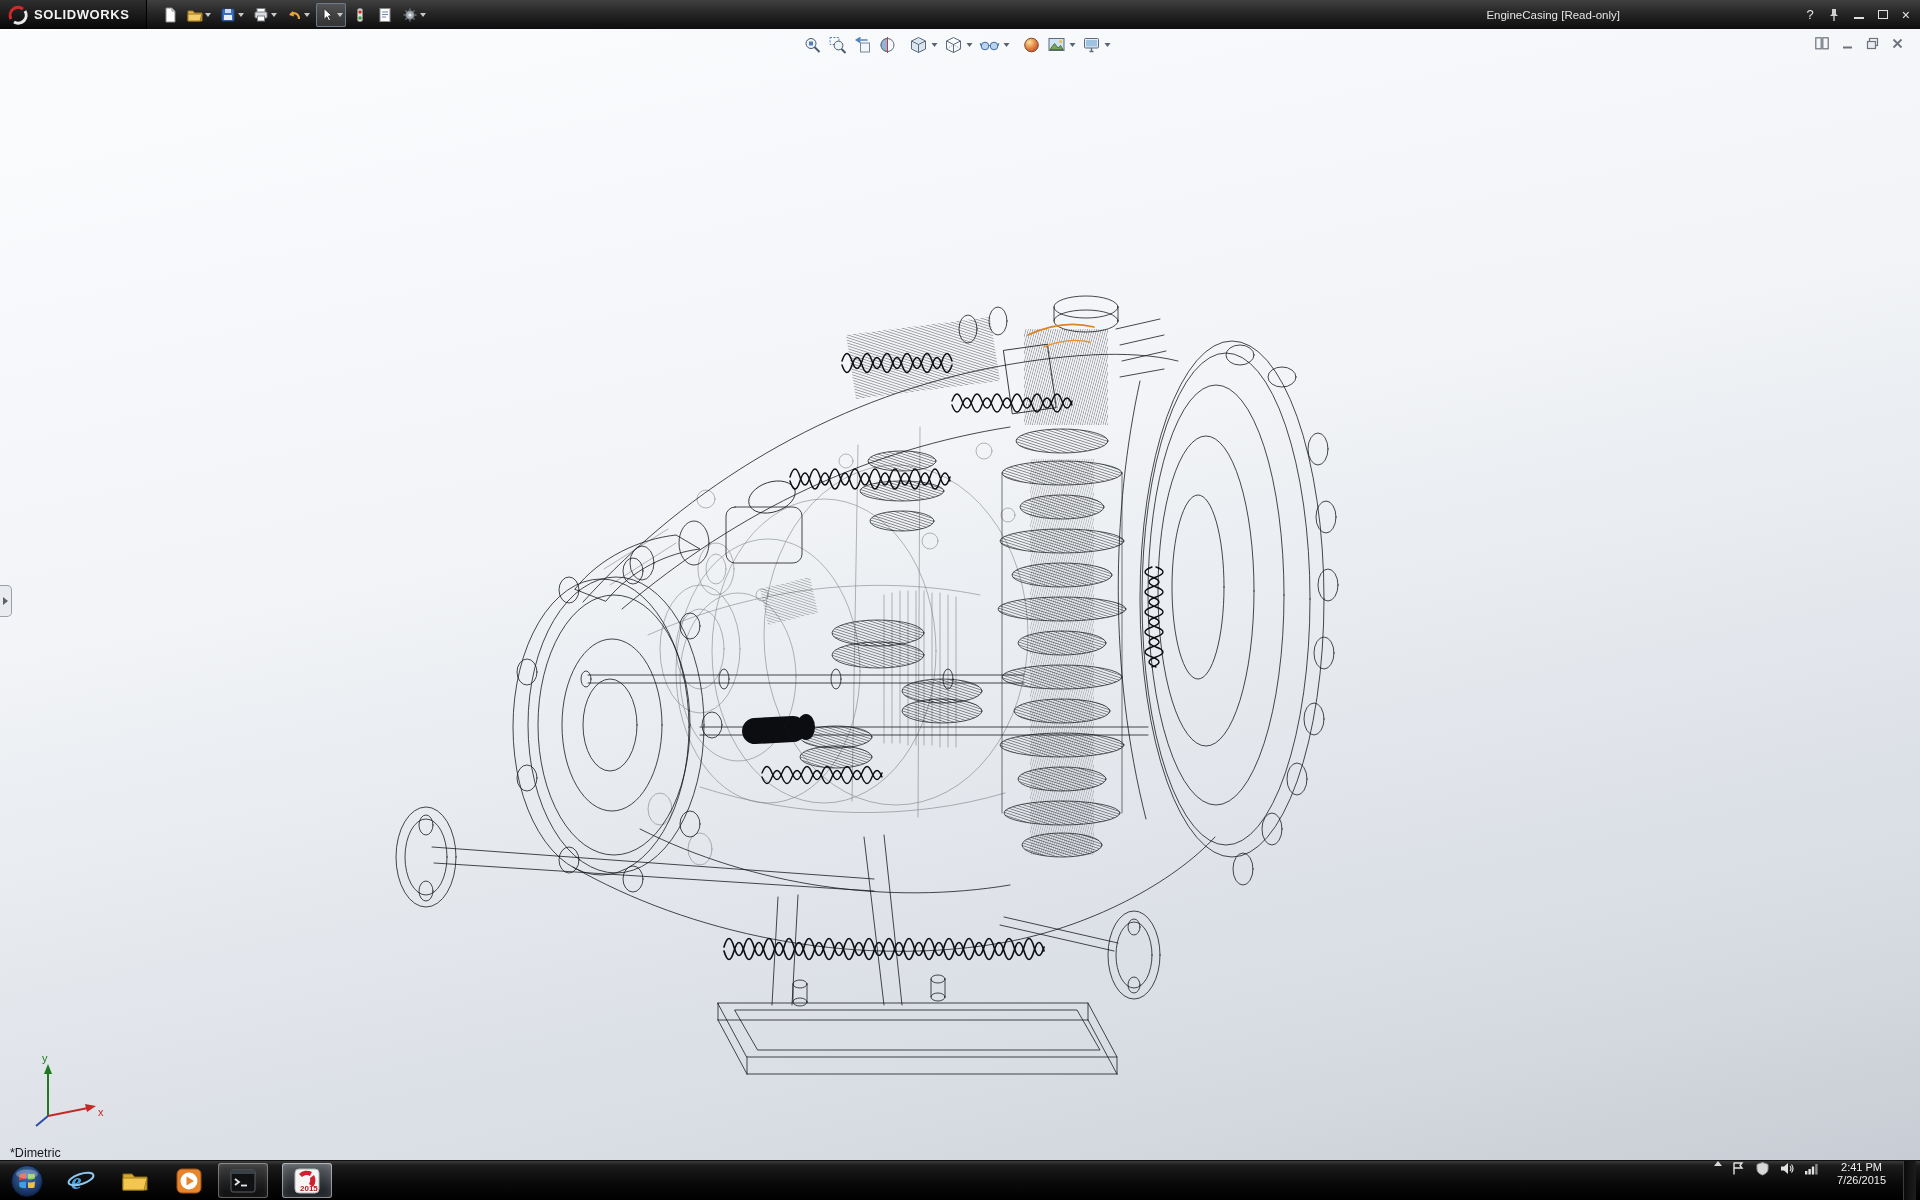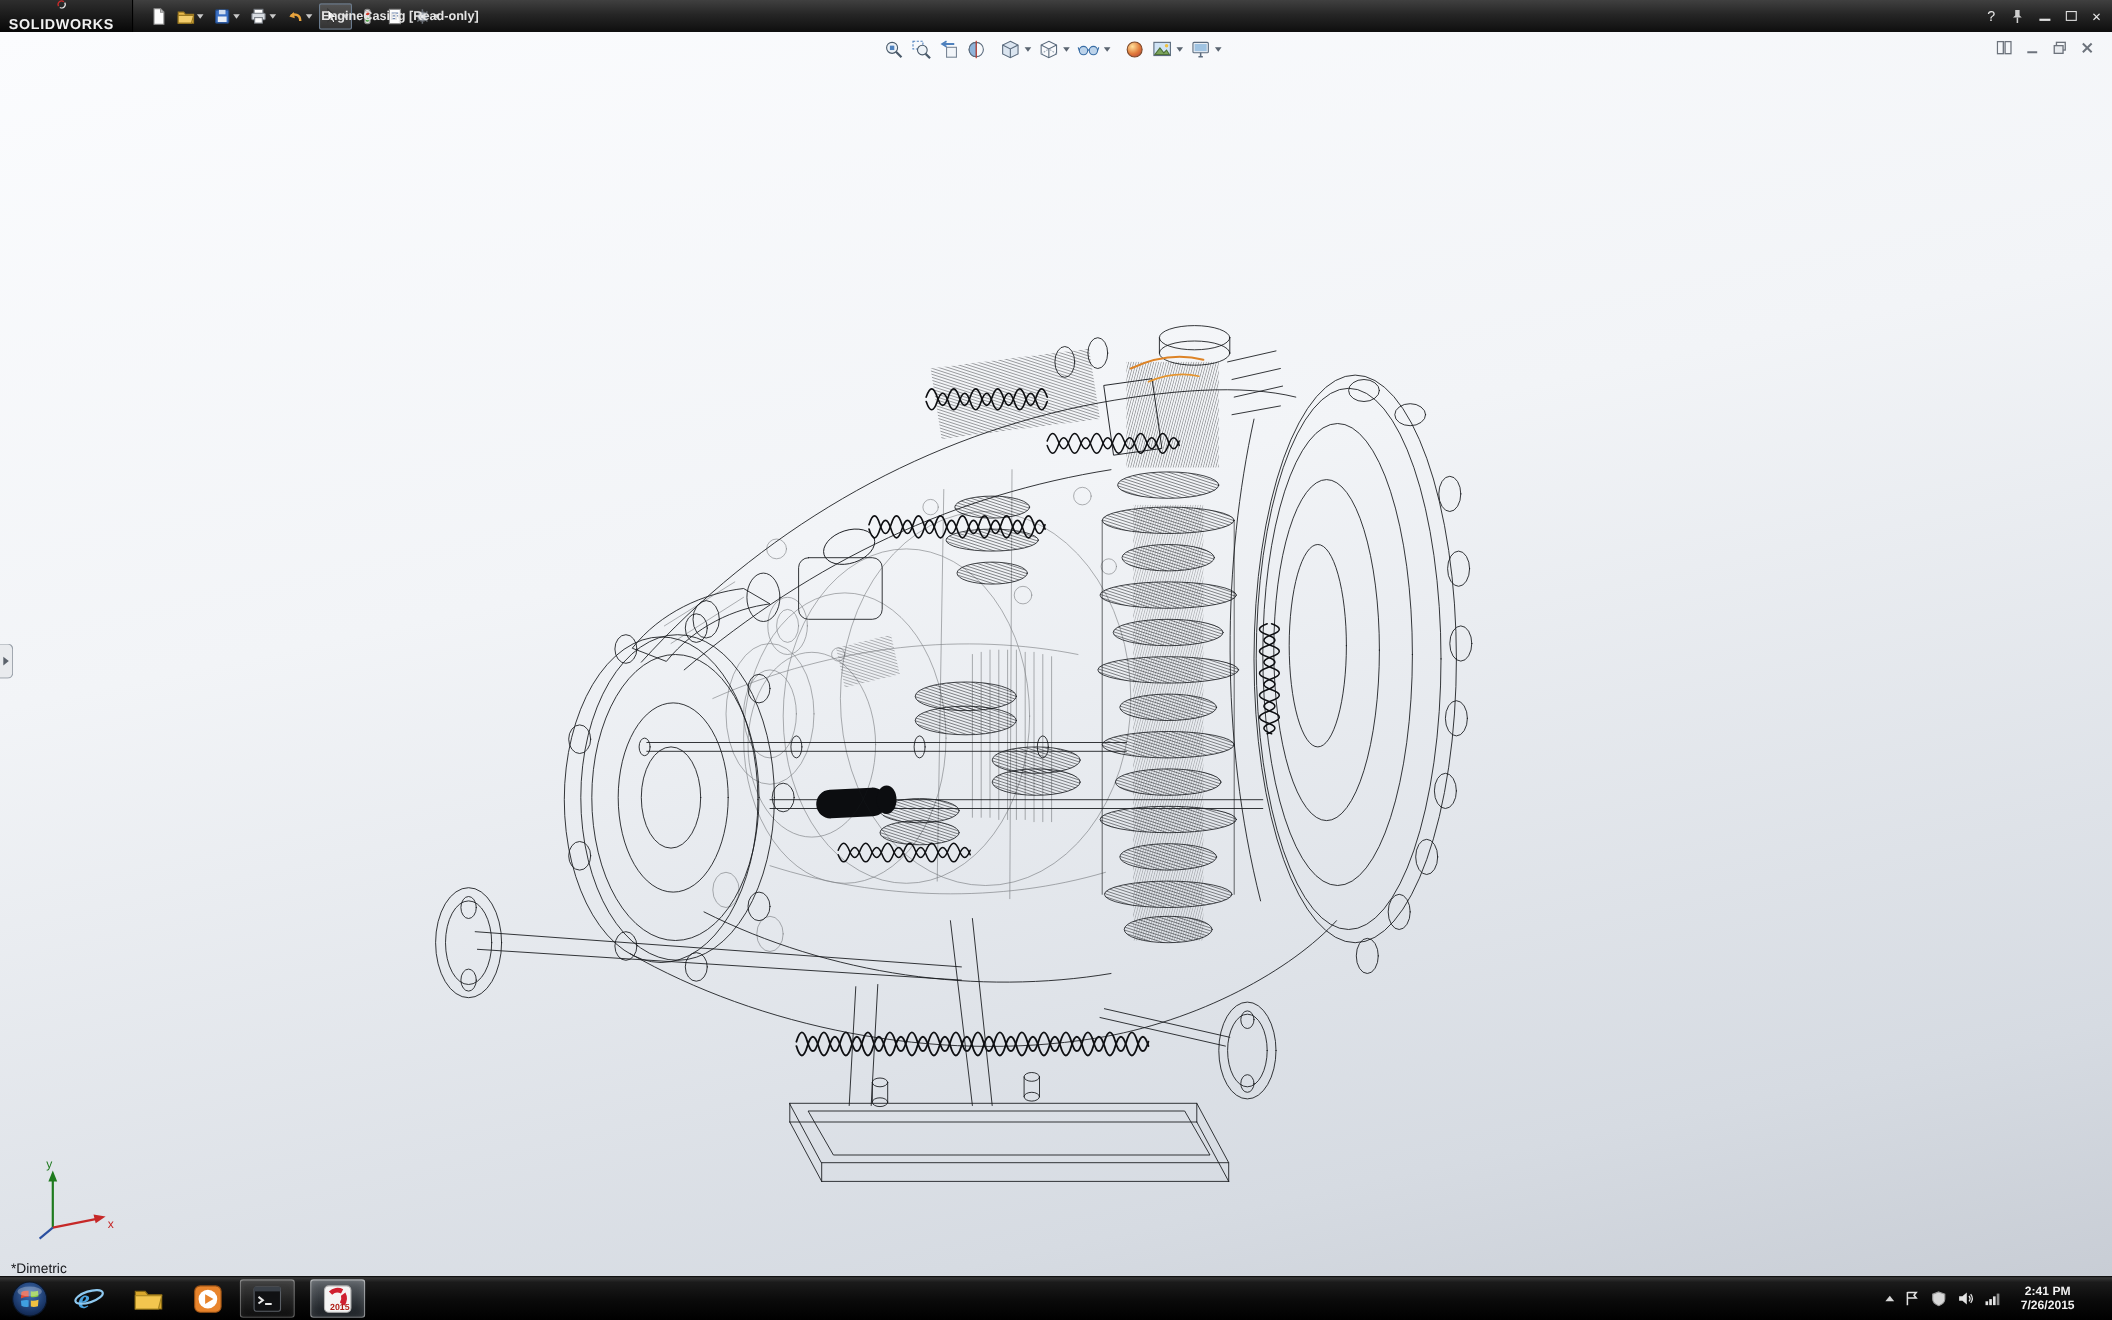--- a/index.html
+++ b/index.html
@@ -10,30 +10,29 @@
   
   .titlebar {
     position:absolute; top:0; left:0; right:0; height:29px;
     background:linear-gradient(#404040, #262626 45%, #0e0e0e);
     display:flex; align-items:center; color:#fff; z-index:30;
   }
   .brand {
     display:flex; align-items:center; gap:6px; height:100%;
     padding:0 16px 0 8px; background:linear-gradient(#2e2e2e,#070707);
     border-right:1px solid #000;
-    flex-direction:column;
   }
   .brand-text { font-size:13px; font-weight:bold; letter-spacing:.6px; color:#f2f2f2; }
   .qtoolbar { display:flex; align-items:center; gap:3px; padding-left:12px; }
   .tb-btn { display:flex; align-items:center; height:24px; padding:0 3px; border-radius:2px; }
   .tb-btn.pressed { background:rgba(255,255,255,.14); box-shadow:inset 0 0 0 1px #6a7b8e; }
   .dd { width:0; height:0; border-left:3px solid transparent; border-right:3px solid transparent; border-top:4px solid #c9c9c9; margin-left:2px; }
   .win-title {
-    position:absolute; left:292px; right:300px; text-align:left;
-    font-size:11.5px; color:#e4e4e4; pointer-events:none;font-weight:bold;
+    position:absolute; left:316px; right:300px; text-align:right;
+    font-size:11.5px; color:#e4e4e4; pointer-events:none;
   }
   .win-controls { margin-left:auto; display:flex; align-items:center; gap:14px; padding-right:10px; }
   .help-glyph { font-size:13px; color:#e8e8e8; }
   .glyph-min { width:10px; height:8px; border-bottom:2px solid #e0e0e0; display:inline-block; }
   .glyph-max { width:10px; height:9px; border:1px solid #e0e0e0; display:inline-block; }
   .glyph-close { font-size:14px; color:#e8e8e8; line-height:10px; }
 
   
   .viewport {
     position:absolute; top:29px; left:0; right:0; bottom:40px;
@@ -81,21 +80,21 @@
   }
   .app-btn.open {
     background:linear-gradient(rgba(255,255,255,.16),rgba(255,255,255,.04));
     box-shadow:inset 0 0 0 1px rgba(255,255,255,.32), inset 0 0 7px rgba(255,255,255,.10);
   }
   .app-btn.active {
     background:linear-gradient(rgba(210,225,240,.35),rgba(130,160,195,.14));
     box-shadow:inset 0 0 0 1px rgba(255,255,255,.45), inset 0 0 9px rgba(255,255,255,.22);
     margin-left:12px;
   }
-  .tray { margin-left:auto; display:flex; align-items:center; gap:9px; padding-right:4px;font-weight:bold; }
+  .tray { margin-left:auto; display:flex; gap:9px; padding-right:4px; }
   .tray-chevron { width:0; height:0; border-left:4px solid transparent; border-right:4px solid transparent; border-bottom:5px solid #d8d8d8; }
   .tray svg { display:block; }
   .clock { text-align:center; font-size:11px; line-height:13px; color:#f0f0f0; padding:0 8px; }
   .show-desktop { width:13px; border-left:1px solid #3c3c3c; background:linear-gradient(90deg,#0b0b0b,#1d1d1d); }
 </style>
 </head>
 <body>
 
 <div class="screen">
 

